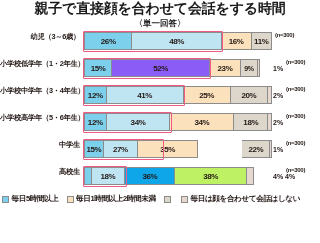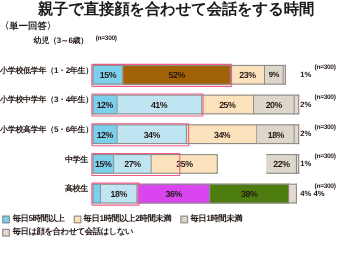--- a/index.html
+++ b/index.html
@@ -12,21 +12,21 @@
   }
   .chart-wrap{position:relative;width:320px;height:243px;box-sizing:border-box;}
 
   
   .title{
     text-align:center;font-size:14px;font-weight:bold;
     letter-spacing:-0.2px;line-height:15px;
     margin:1px 0 0 0;color:#1a1a1a;
   }
   .subtitle{
-    font-size:8.5px;font-weight:bold;
+    text-align:center;font-size:8.5px;font-weight:bold;
     line-height:12px;margin:1px 0 3px 0;color:#1a1a1a;
   }
 
   
   .rows{position:relative;margin-top:2px;}
   .row{
     display:flex;
     height:22px;margin-bottom:5px;
   }
   .row-label{
@@ -90,27 +90,34 @@
 <body>
 
 <div class="chart-wrap">
 
   <div class="title">親子で直接顔を合わせて会話をする時間</div>
   <div class="subtitle">〈単一回答〉</div>
 
   <div class="rows" id="rows">
       <div class="row">
         <div class="row-label">幼児（3～6歳）</div>
+        <div class="bar">
+          <div class="seg" style="width: 48.396px; background: rgb(125, 208, 236);">26%</div>
+          <div class="seg" style="width: 89.3465px; background: rgb(191, 229, 243);">48%</div>
+          <div class="seg" style="width: 29.7822px; background: rgb(252, 226, 188);">16%</div>
+          <div class="seg" style="width: 20.4752px; background: rgb(221, 215, 203);">11%</div>
+          <div class="hl" style="width: 140.743px; border-color: rgb(239, 91, 132);"></div>
+        </div>
         <div class="n-label" style="padding-left: 3px;">(n=300)</div>
       </div>
       <div class="row">
         <div class="row-label">小学校低学年（1・2年生）</div>
         <div class="bar">
           <div class="seg" style="width: 28.2px; background: rgb(125, 208, 236);">15%</div>
-          <div class="seg" style="width: 97.76px; background: #a16207;">52%</div>
+          <div class="seg" style="width: 97.76px; background: #8b5cf6;">52%</div>
           <div class="seg" style="width: 31px; background: rgb(252, 226, 188);">23%</div>
           <div class="seg tiny" style="width: 16.92px; background: rgb(221, 215, 203);">9%</div>
           <div class="seg tiny" style="width: 1.88px; background: rgb(230, 215, 207);"></div>
           <div class="hl" style="width: 128.96px; border-color: rgb(239, 91, 132);"></div>
           <div class="outside" style="left: 189px;">1%</div>
         </div>
         <div class="n-label" style="padding-left: 14px;">(n=300)</div>
       </div>
       <div class="row">
         <div class="row-label">小学校中学年（3・4年生）</div>
@@ -149,42 +156,41 @@
           <div class="hl" style="width: 81.96px; border-color: rgb(239, 91, 132);"></div>
           <div class="outside" style="left: 189px;">1%</div>
         </div>
         <div class="n-label" style="padding-left: 14px;">(n=300)</div>
       </div>
       <div class="row">
         <div class="row-label">高校生</div>
         <div class="bar">
           <div class="seg tiny" style="width: 7.52px; background: rgb(125, 208, 236);"></div>
           <div class="seg" style="width: 33.84px; background: rgb(191, 229, 243);">18%</div>
-          <div class="seg" style="width: 66px; background: #d946ef;">36%</div>
-          <div class="seg" style="width: 71.44px; background: #4d7c0f;">38%</div>
+          <div class="seg" style="width: 50px; background: #0ea5e9;">36%</div>
+          <div class="seg" style="width: 71.44px; background: #bef264;">38%</div>
           <div class="seg tiny" style="width: 7.52px; background: rgb(230, 215, 207);"></div>
           <div class="hl" style="width: 44.36px; border-color: rgb(239, 91, 132);"></div>
           <div class="outside" style="left: 189px;">4% 4%</div>
         </div>
         <div class="n-label" style="padding-left: 14px;">(n=300)</div>
       </div>
     </div>
 
   <div class="legend" id="legend">
       <div class="legend-item">
         <span class="swatch" style="background: rgb(125, 208, 236);"></span>
         <span>毎日5時間以上</span>
       </div>
       <div class="legend-item">
         <span class="swatch" style="background: rgb(252, 226, 188);"></span>
         <span>毎日1時間以上2時間未満</span>
       </div>
       <div class="legend-item">
         <span class="swatch" style="background: rgb(221, 215, 203);"></span>
-        <span>毎日1時間未満</span>
       </div>
       <div class="legend-item">
         <span class="swatch" style="background: rgb(230, 215, 207);"></span>
         <span>毎日は顔を合わせて会話はしない</span>
       </div>
     </div>
 
 </div>
 
 </body></html>

